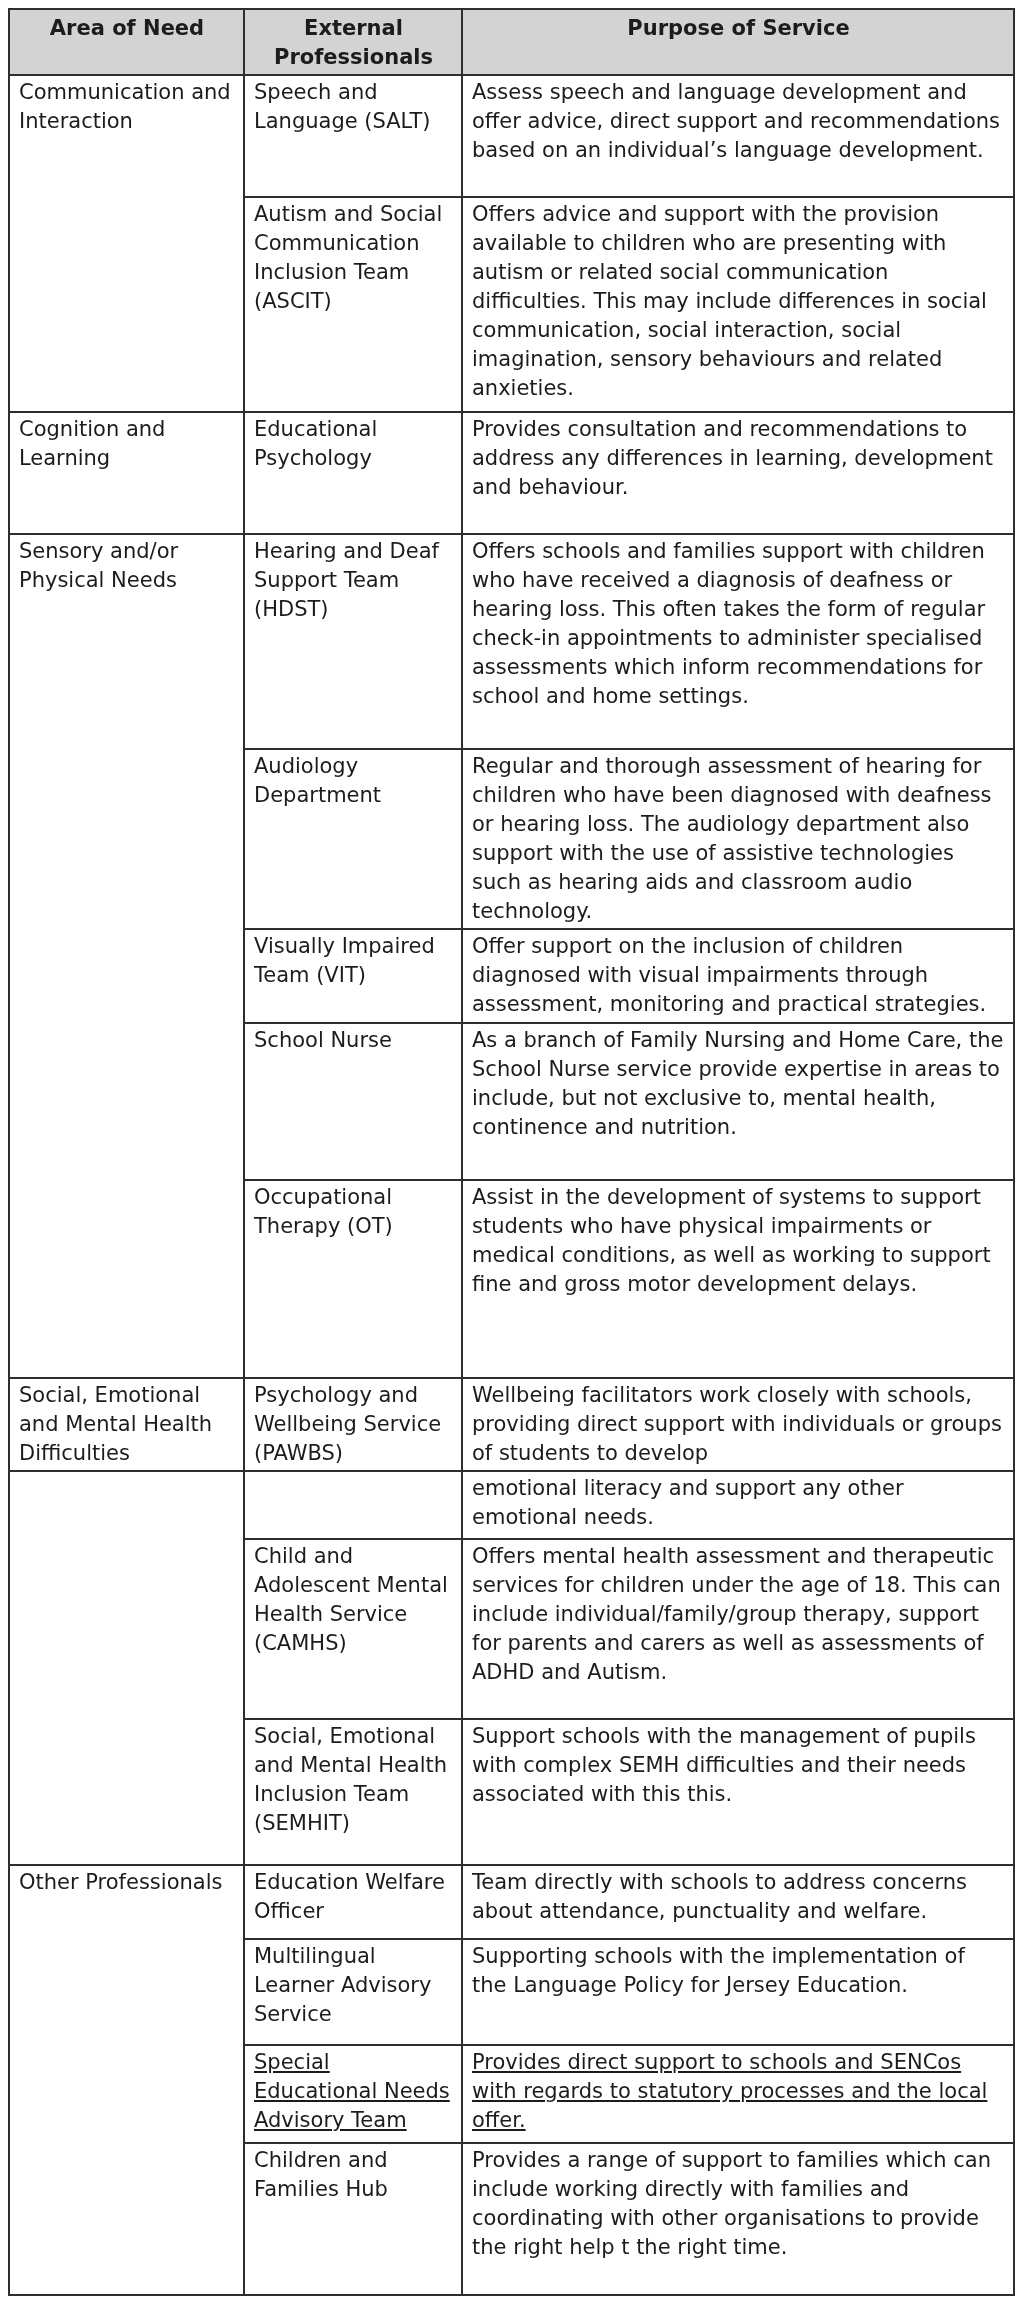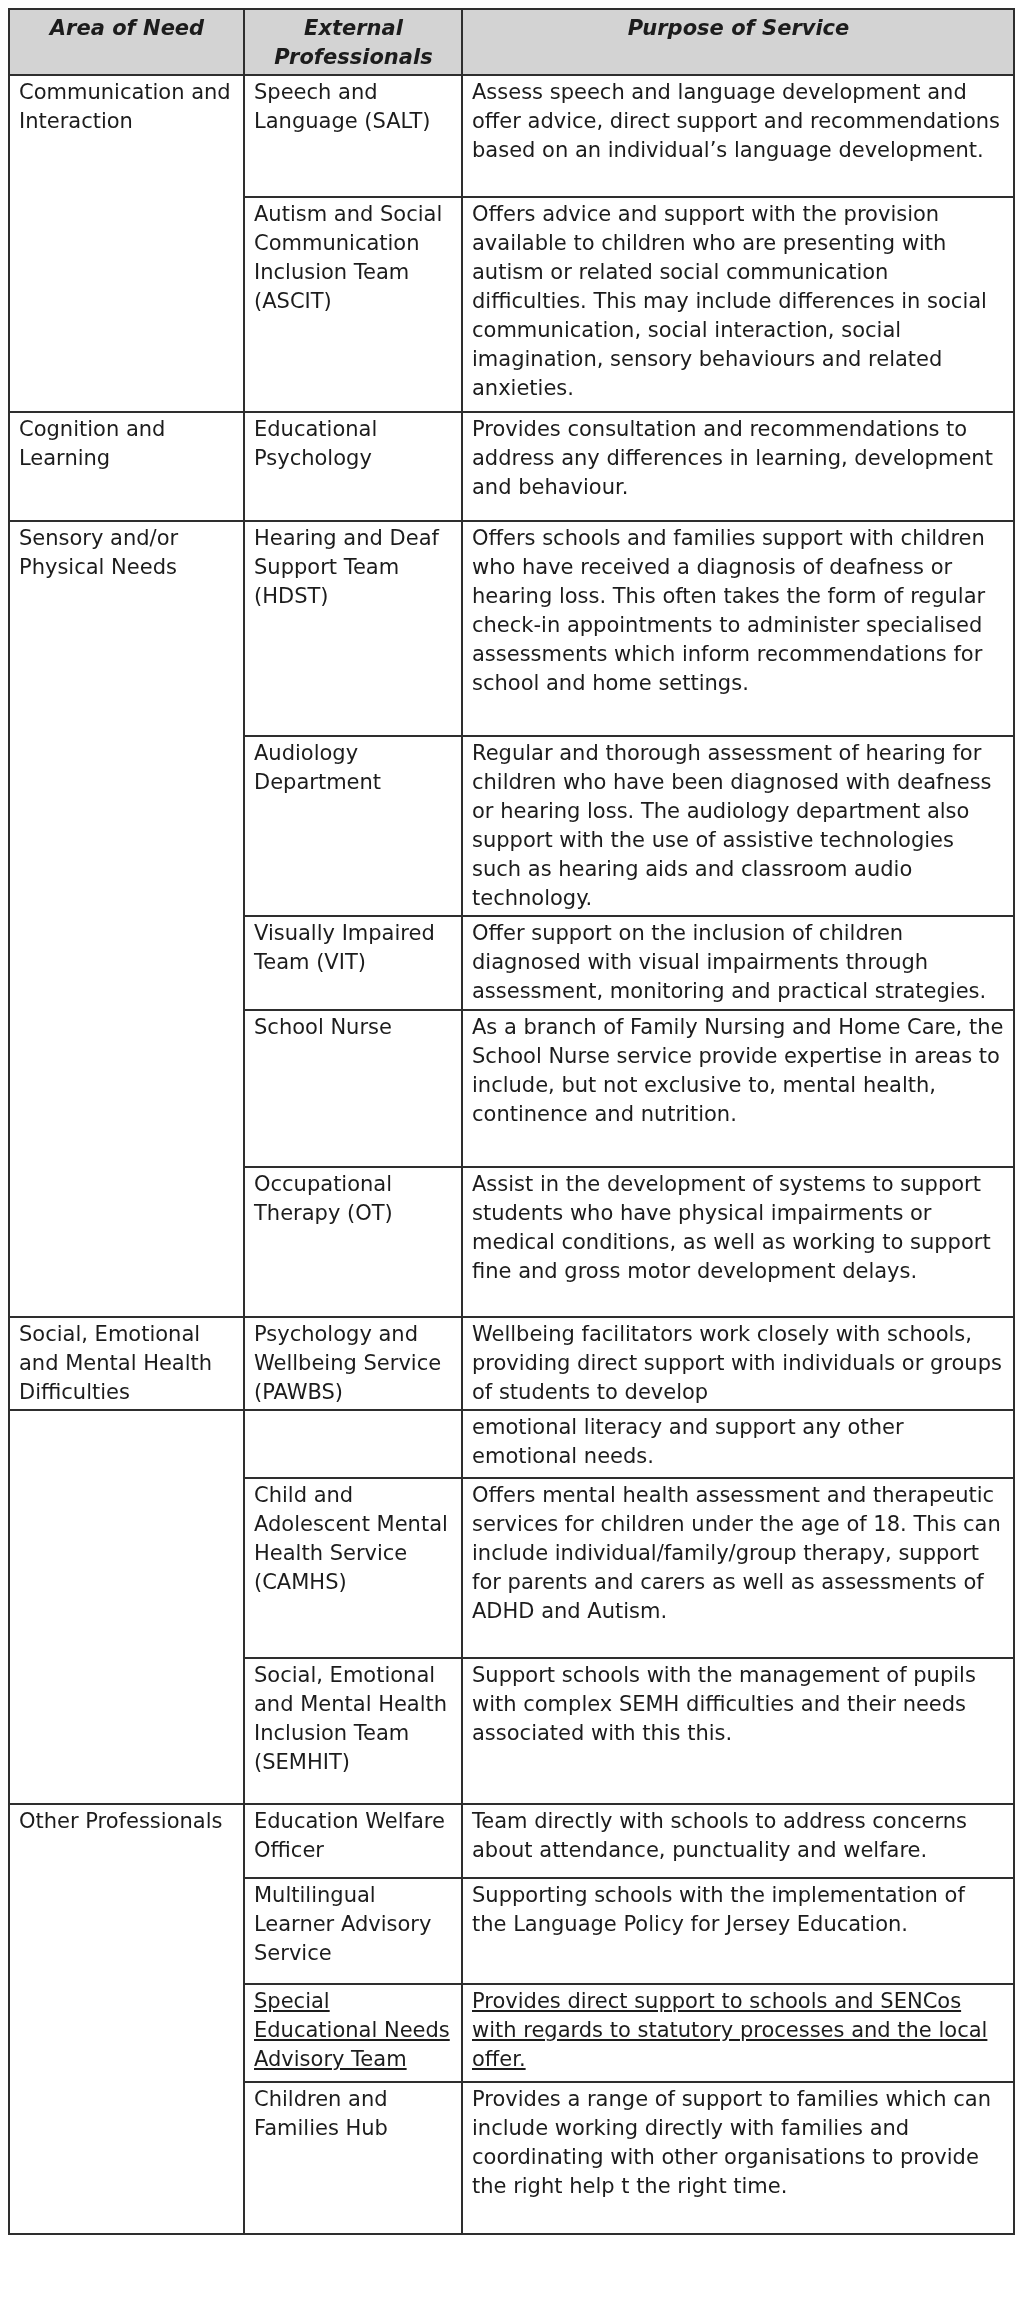--- a/index.html
+++ b/index.html
@@ -35,29 +35,29 @@
     background: #d3d3d3;
     font-weight: bold;
     text-align: center;
     vertical-align: top;
     padding-top: 4px;
   }
   col.c-area { width: 235px; }
   col.c-prof { width: 218px; }
   col.c-purp { width: 552px; }
 
-  tr.h-head  { height: 62px; font-style: italic; }
+  tr.h-head  { height: 62px; }
   tr.h-salt  { height: 122px; }
   tr.h-ascit { height: 215px; }
-  tr.h-cog   { height: 109px; }
+  tr.h-cog   { height: 122px; }
   tr.h-hdst  { height: 215px; }
   tr.h-aud   { height: 174px; padding-left: 11px; }
   tr.h-vit   { height: 94px; }
   tr.h-nurse { height: 157px; }
-  tr.h-ot    { height: 150px; }
+  tr.h-ot    { height: 198px; }
   tr.h-pawbs1{ height: 83px; }
   tr.h-pawbs2{ height: 68px; }
   tr.h-camhs { height: 180px; }
   tr.h-semhit{ height: 146px; }
   tr.h-ewo   { height: 74px; }
   tr.h-mls   { height: 106px; }
   tr.h-senat { height: 98px; text-decoration: underline; }
   tr.h-hub   { height: 152px; }
 </style>
 </head>

